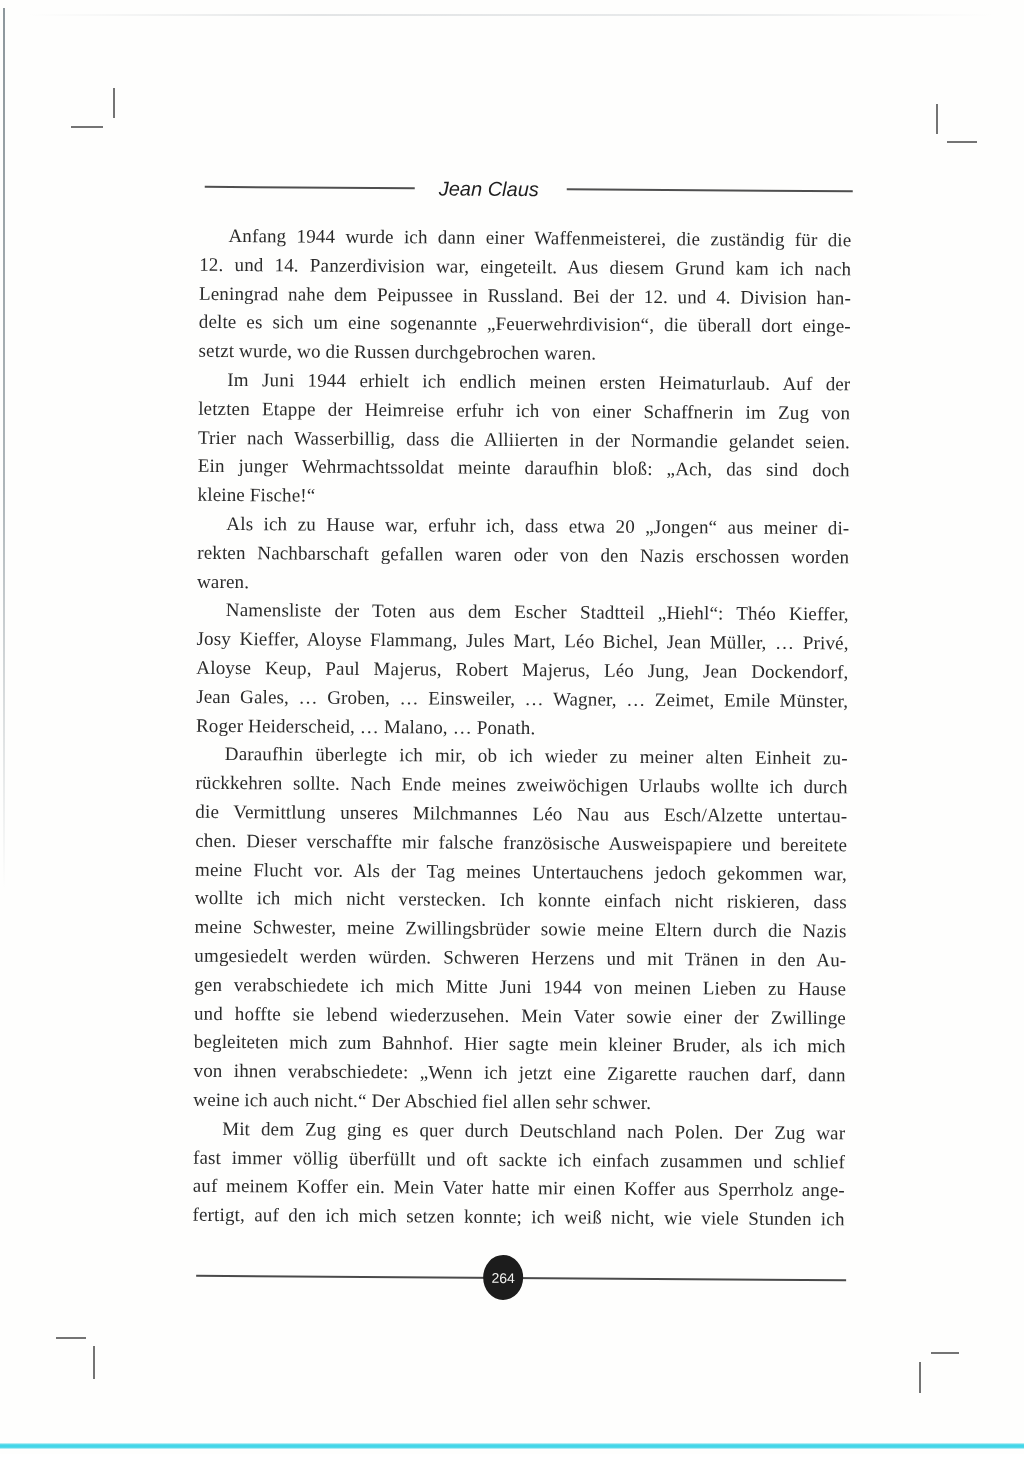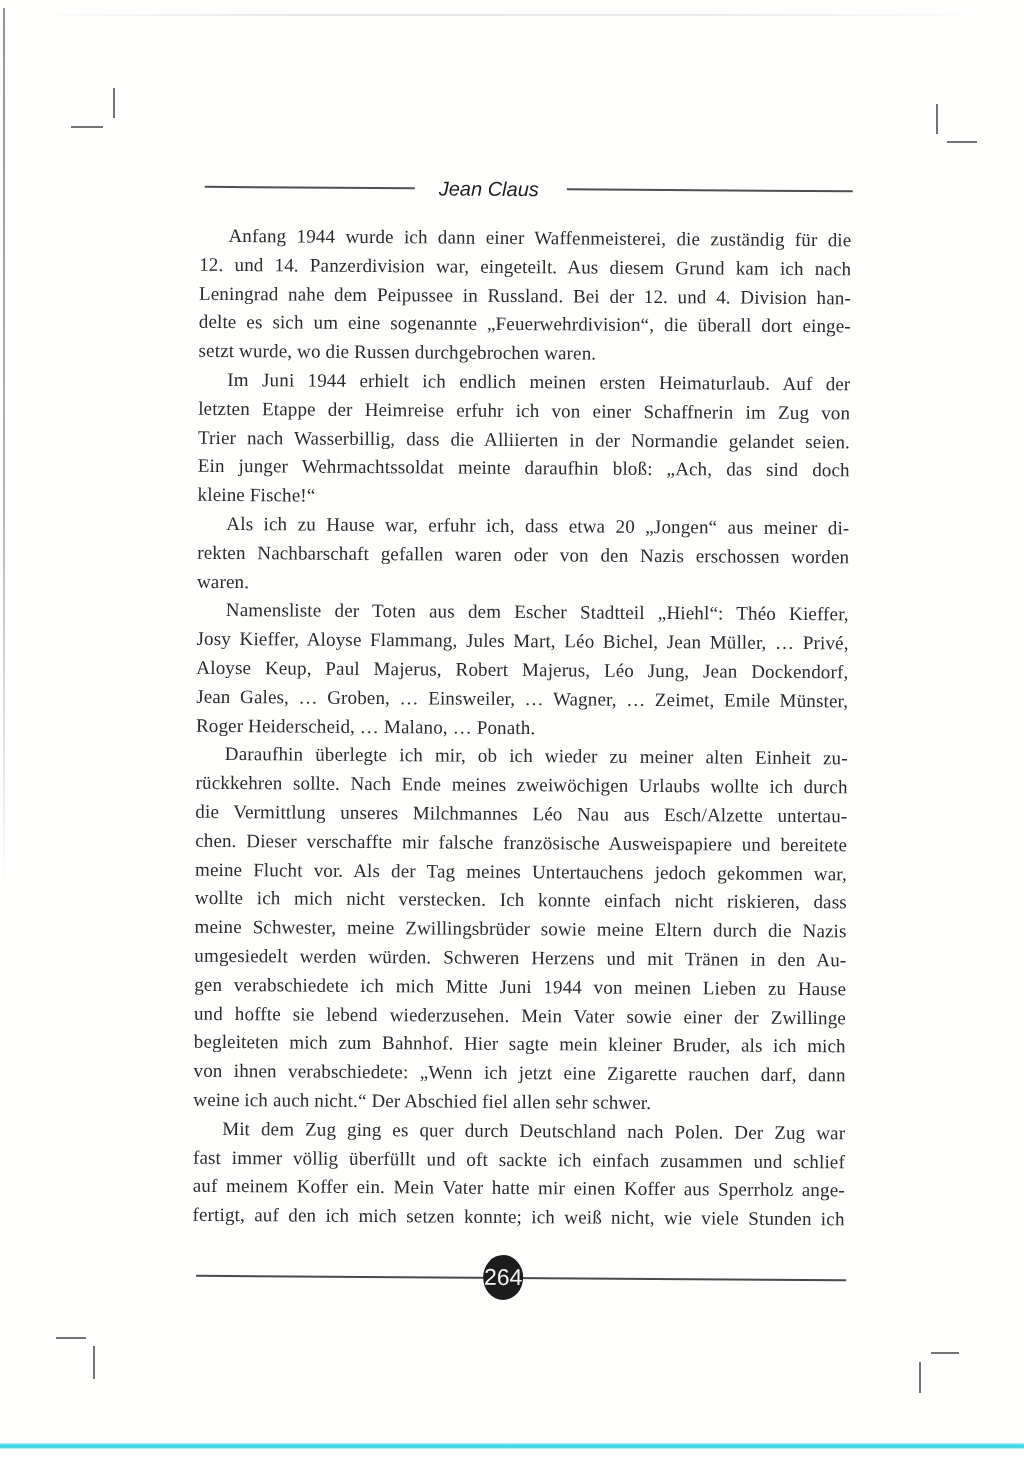--- a/index.html
+++ b/index.html
@@ -43,21 +43,21 @@
   .line.indent { text-indent:29px; }
   .line.flush { text-align-last:left; }
   
   .footer-rule {
     position:absolute; left:200px; top:1277px; width:650px; height:2px; background:#4a4a4a;
   }
   .page-badge {
     position:absolute; left:487px; top:1255px; width:40px; height:45px;
     background:#1c1c1c; border-radius:50%;
     display:flex; align-items:center; justify-content:center;
-    color:#f4f4f2; font-family:"Liberation Sans", sans-serif; font-size:23px;
+    color:#f4f4f2; font-family:"Liberation Sans", sans-serif; font-size:14px;
   }
   
   .accent-line {
     position:absolute; left:0; top:1443px; width:1024px; height:6px;
     background:linear-gradient(to bottom, #d9f5f9, var(--accent) 30%, var(--accent) 72%, #d9f5f9);
   }
 </style>
 </head>
 <body>
 

